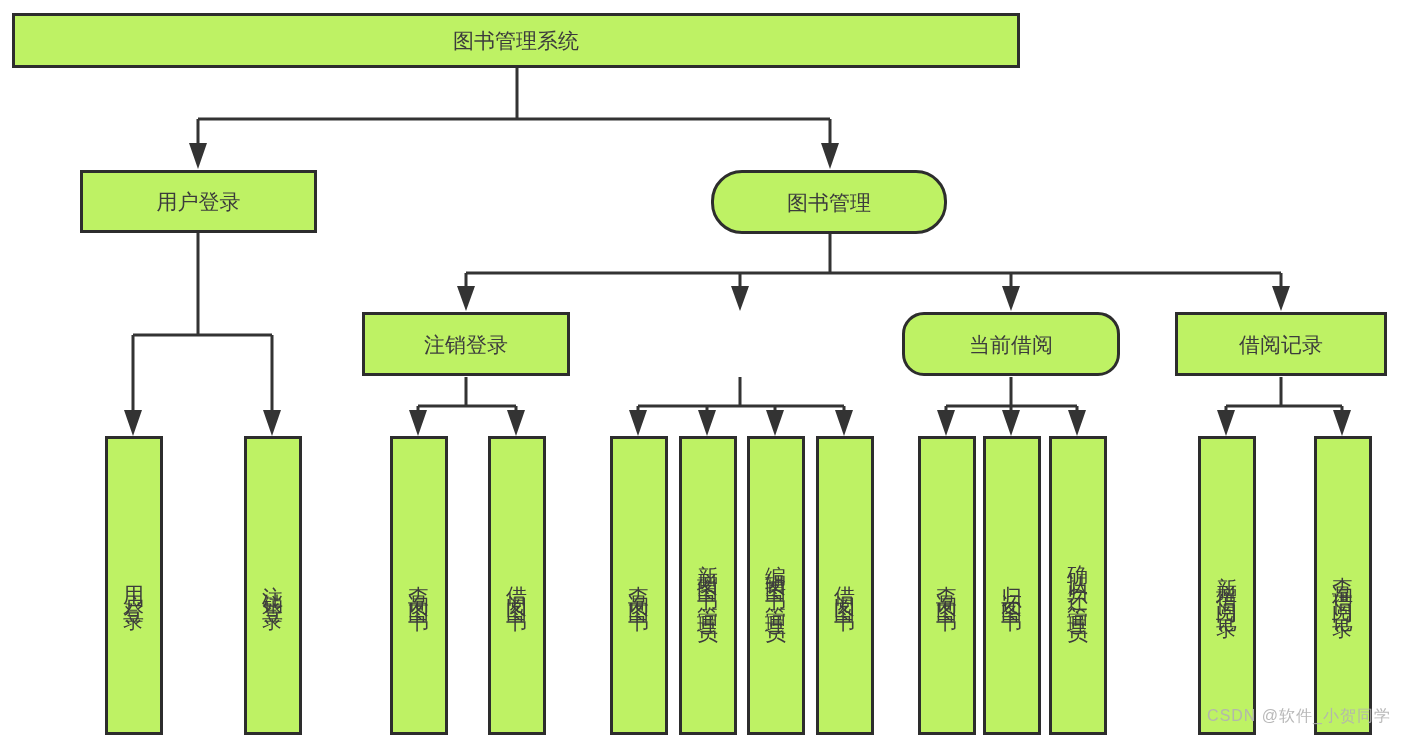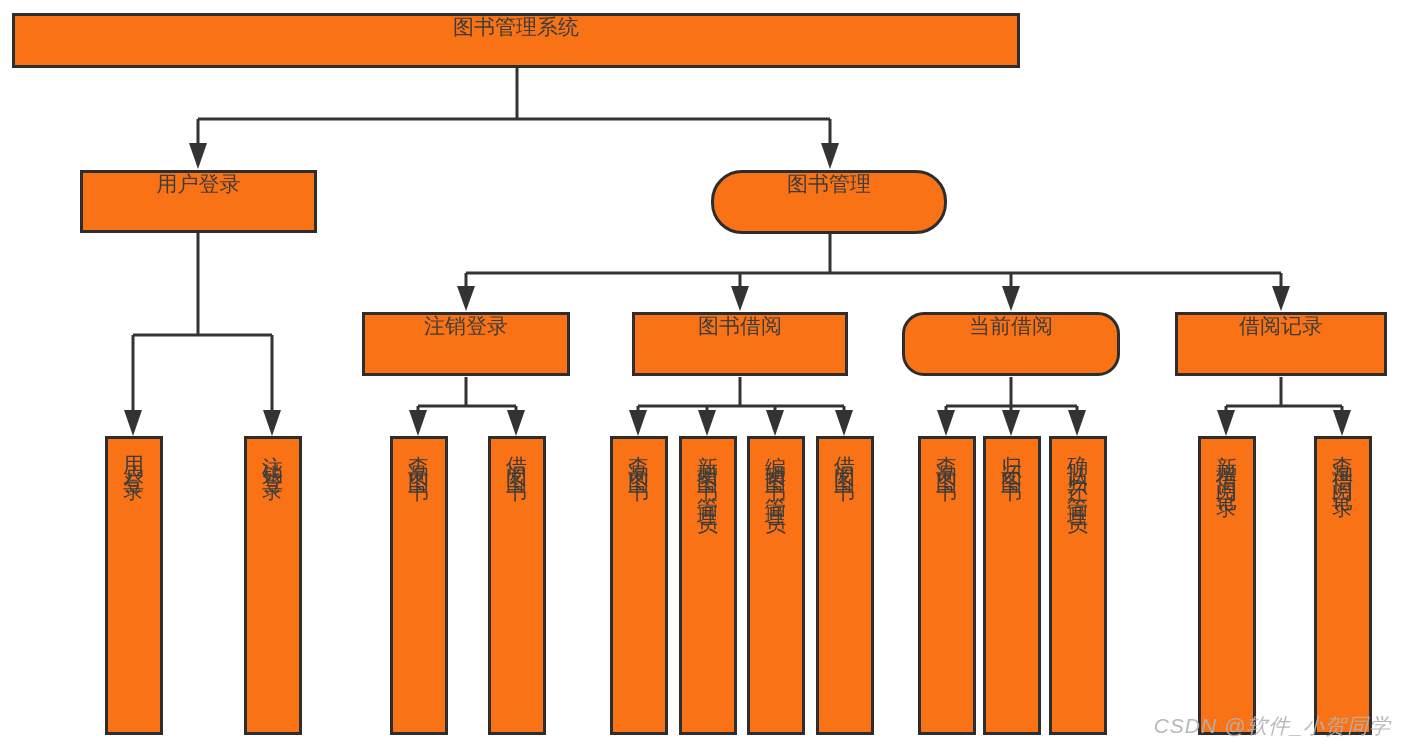--- a/index.html
+++ b/index.html
@@ -17,50 +17,49 @@
   }
   .connectors {
     position: absolute;
     left: 0;
     top: 0;
     pointer-events: none;
   }
   .node {
     position: absolute;
     box-sizing: border-box;
-    background: #f97316;
+    background: #bef264;
     border: 3px solid #2d2d2d;
     color: #3c3c3c;
     display: flex;
-    align-items: flex-start;
+    align-items: center;
     justify-content: center;
     font-size: 21px;
     line-height: 1;
     text-align: center;
   }
   .vnode {
     width: 58px;
     height: 299px;
   }
   .vtext {
     writing-mode: vertical-rl;
     text-orientation: mixed;
     letter-spacing: 0.4em;
     line-height: 1;
     white-space: nowrap;
   }
   .watermark {
     position: absolute;
     right: 14px;
-    bottom: 7px;
-    font-size: 21px;
+    bottom: 20px;
+    font-size: 16px;
     color: rgba(178, 178, 178, 0.92);
     letter-spacing: 1px;
     white-space: nowrap;
-    font-style: italic;
   }
 </style>
 </head>
 <body>
 
 <div class="stage">
 
   <svg class="connectors" width="1405" height="747" viewBox="0 0 1405 747">
 
     <path d="M517,68 V119 M198,119 H830 M198,119 V148 M830,119 V148" fill="none" stroke="#333333" stroke-width="3"></path>
@@ -104,23 +103,20 @@
   <div class="node" style="left:80px; top:170px; width:237px; height:63px;">
     <span>用户登录</span>
   </div>
   <div class="node" style="left:711px; top:170px; width:236px; height:64px;border-radius:31px;">
     <span>图书管理</span>
   </div>
 
   <div class="node" style="left:362px; top:312px; width:208px; height:64px;">
     <span>注销登录</span>
   </div>
-  <div class="node" style="left:632px; top:312px; width:216px; height:64px;">
-    <span>图书借阅</span>
-  </div>
   <div class="node" style="left:902px; top:312px; width:218px; height:64px;border-radius:22px;">
     <span>当前借阅</span>
   </div>
   <div class="node" style="left:1175px; top:312px; width:212px; height:64px;">
     <span>借阅记录</span>
   </div>
 
   <div class="node vnode" style="left:105px; top:436px;">
     <span class="vtext">用户登录</span>
   </div>

